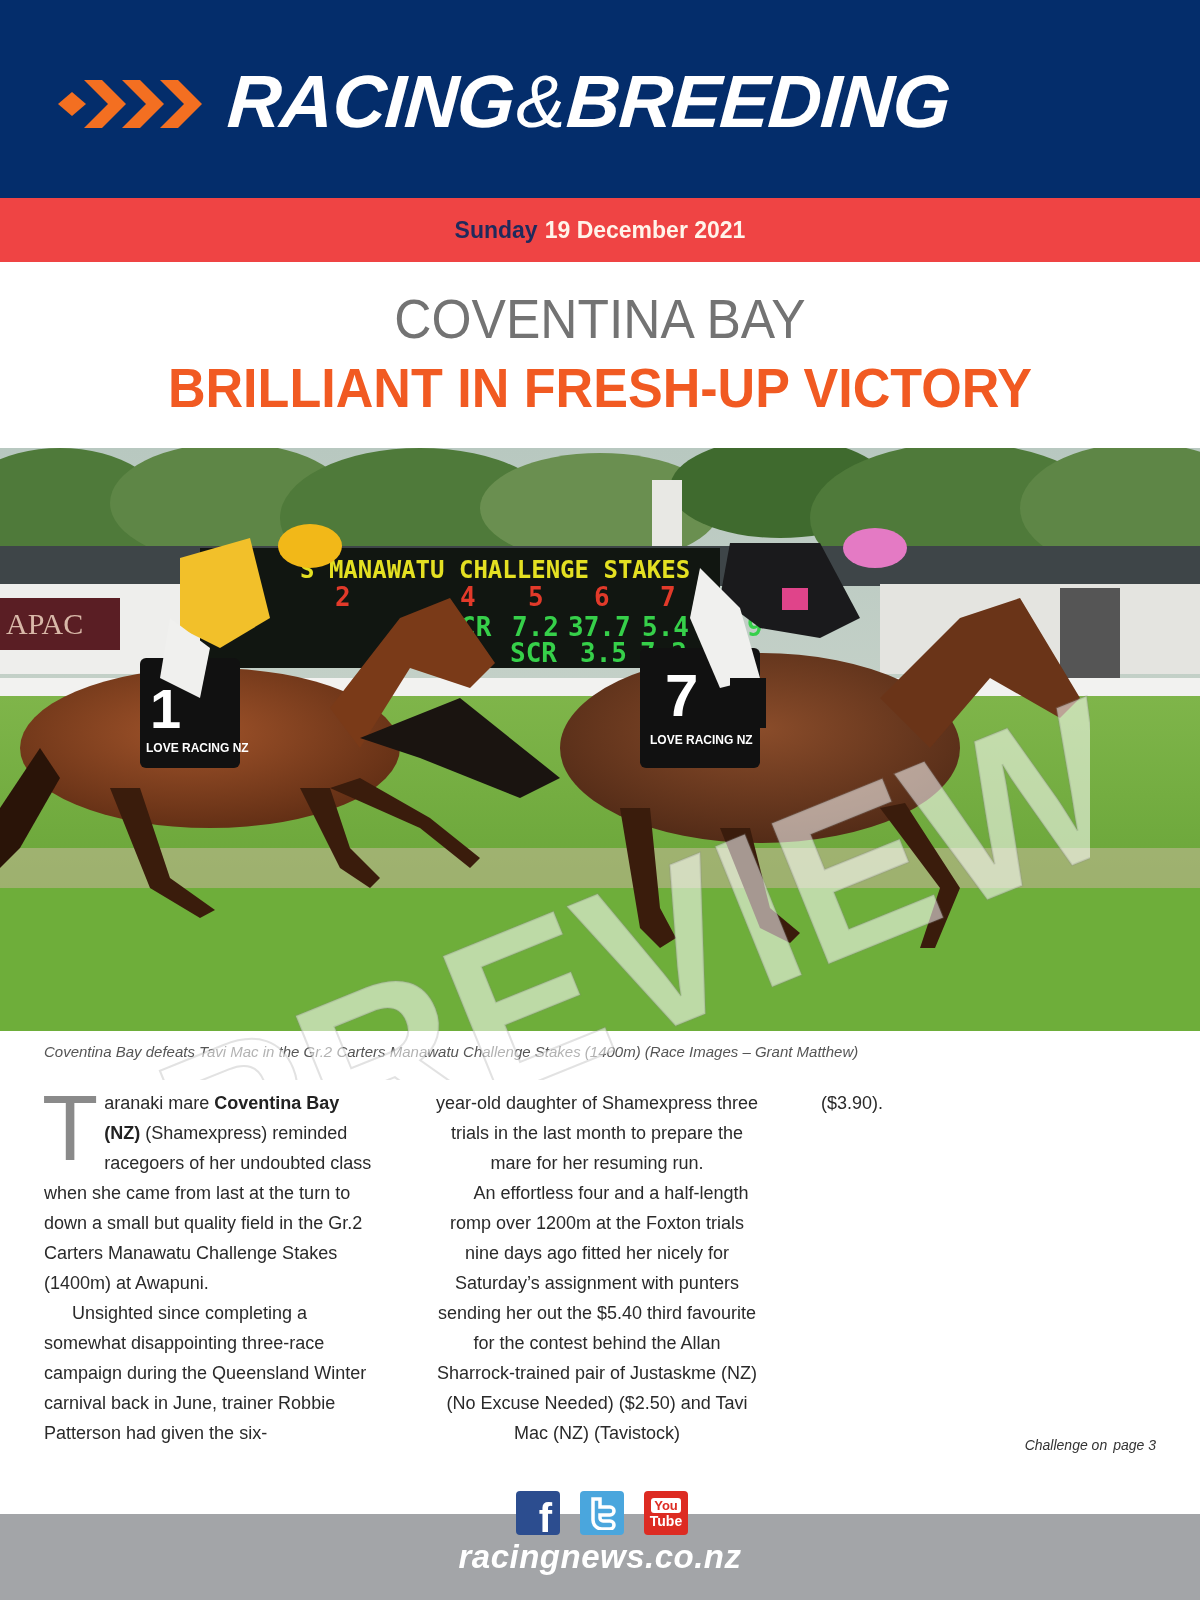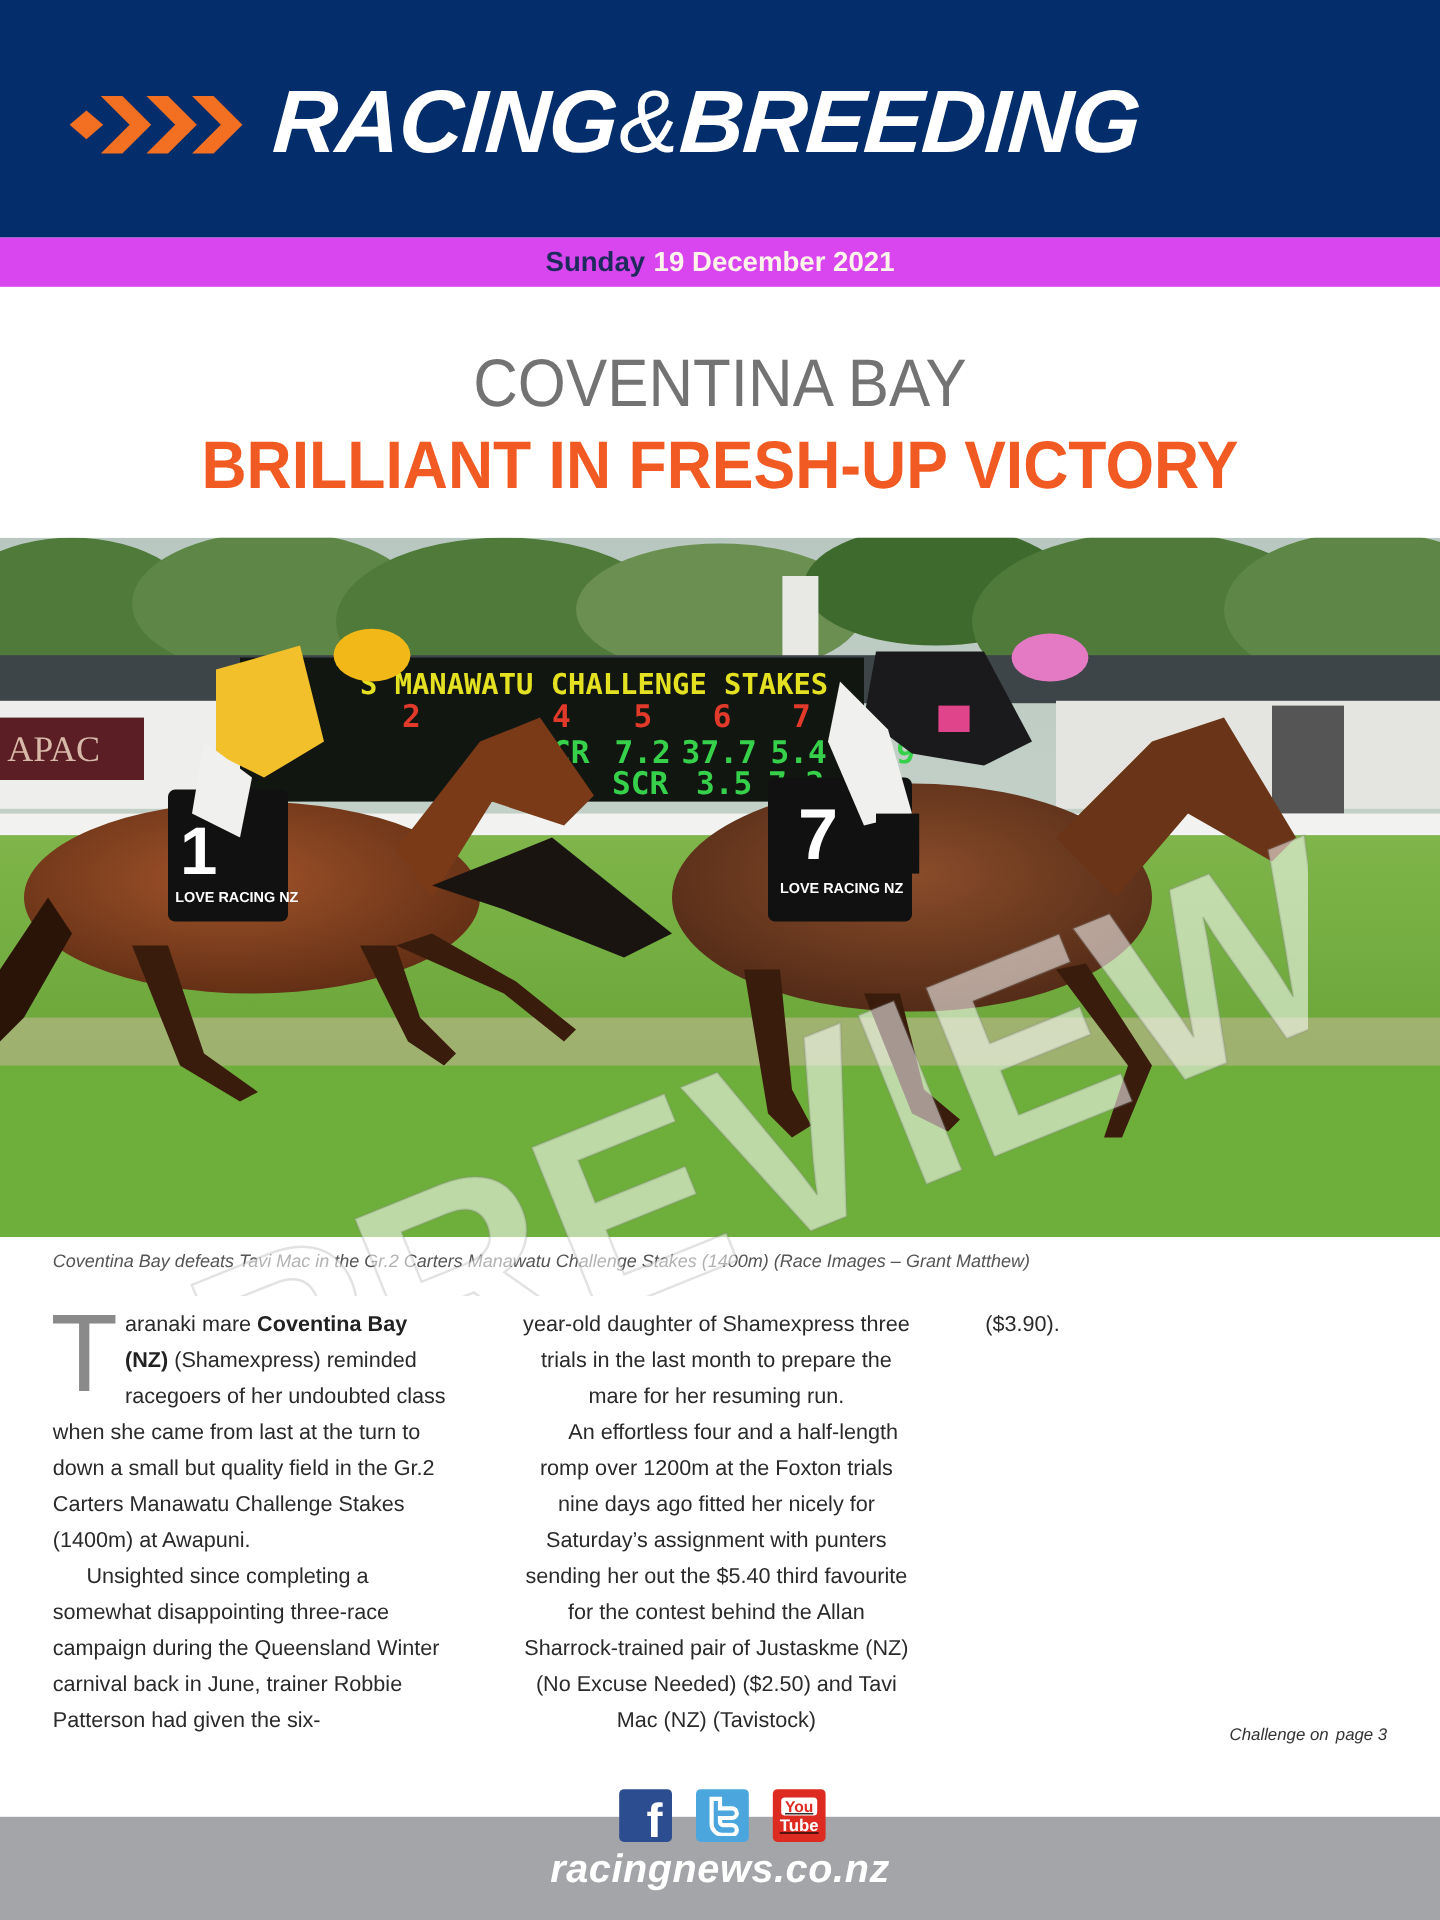--- a/index.html
+++ b/index.html
@@ -8,21 +8,21 @@
 
     
     .masthead { position: absolute; left: 0; top: 0; width: 1200px; height: 198px; background: #042d6b; }
     .masthead .chevrons { position: absolute; left: 58px; top: 76px; width: 152px; height: 56px; }
     .masthead .brand { position: absolute; left: 228px; top: 62px; height: 80px; display: flex; align-items: baseline; color: #ffffff; white-space: nowrap; }
     .brand .bold { font-family: "Liberation Sans", sans-serif; font-weight: 700; font-style: italic; font-size: 74px; letter-spacing: -1px; line-height: 80px; transform: skewX(-4deg); }
     .brand .amp { font-family: "Liberation Sans", sans-serif; font-weight: 400; font-style: italic; font-size: 74px; line-height: 80px; margin: 0 2px; }
     .brand .thin { font-family: "DejaVu Sans", sans-serif; font-weight: 300; font-size: 70px; line-height: 80px; letter-spacing: 1px; -webkit-text-stroke: 0; font-stretch: condensed; }
 
     
-    .datebar { position: absolute; left: 0; top: 198px; width: 1200px; height: 41px; background: #d946ef; display: flex; align-items: center; justify-content: center; font-size: 23px; font-weight: 700; }
+    .datebar { position: absolute; left: 0; top: 198px; width: 1200px; height: 64px; background: #ef4444; display: flex; align-items: center; justify-content: center; font-size: 23px; font-weight: 700; }
     .datebar .day { color: #1f2a5c; margin-right: 7px; }
     .datebar .date { color: #fff4ea; }
 
     
     .headline { position: absolute; left: 0; top: 282px; width: 1200px; text-align: center; }
     .headline .kicker { font-family: "Liberation Sans", sans-serif; font-size: 56px; color: #737373; letter-spacing: 0px; line-height: 74px; transform: scaleX(0.92); display: block; }
     .headline .main { font-family: "Liberation Sans", sans-serif; font-weight: 700; font-size: 56px; color: #f15a22; line-height: 64px; transform: scaleX(0.93); display: block; letter-spacing: 0px; }
 
     
     .photo { position: absolute; left: 0; top: 448px; width: 1200px; height: 583px; overflow: hidden; }
@@ -48,21 +48,21 @@
     
     .watermark { position: absolute; left: 90px; top: 620px; width: 1000px; height: 460px; pointer-events: none; }
 
     
     .footer { position: absolute; left: 0; top: 1514px; width: 1200px; height: 86px; background: #a3a5a8; }
     .footer .url { position: absolute; left: 0; width: 1200px; top: 24px; text-align: center; font-size: 33px; font-style: italic; font-weight: 700; color: #ffffff; letter-spacing: 0.5px; }
     .social { position: absolute; top: 1491px; left: 516px; display: flex; gap: 20px; }
     .social .ico { width: 44px; height: 44px; border-radius: 4px; display: flex; align-items: center; justify-content: center; position: relative; }
     .ico.fb { background: #2c4d8f; }
     .ico.tw { background: #4aa6dd; }
-    .ico.yt { background: #dd2b22; flex-direction: column; text-decoration: underline; }
+    .ico.yt { background: #dd2b22; flex-direction: column; }
     .ico.fb span { color: #fff; font-weight: 700; font-size: 40px; font-family: "Liberation Sans", sans-serif; position: absolute; right: 8px; bottom: -6px; }
     .ico.yt .you { background: #fff; color: #dd2b22; font-size: 13px; font-weight: 700; padding: 0 3px; border-radius: 3px; line-height: 15px; }
     .ico.yt .tube { color: #fff; font-size: 14px; font-weight: 700; line-height: 16px; }
   </style>
 </head>
 <body>
 
 <header class="masthead">
   <svg class="chevrons" viewBox="0 0 152 56">
     <polygon points="0,28 14,16 28,28 14,40" fill="#f36f21"></polygon>

